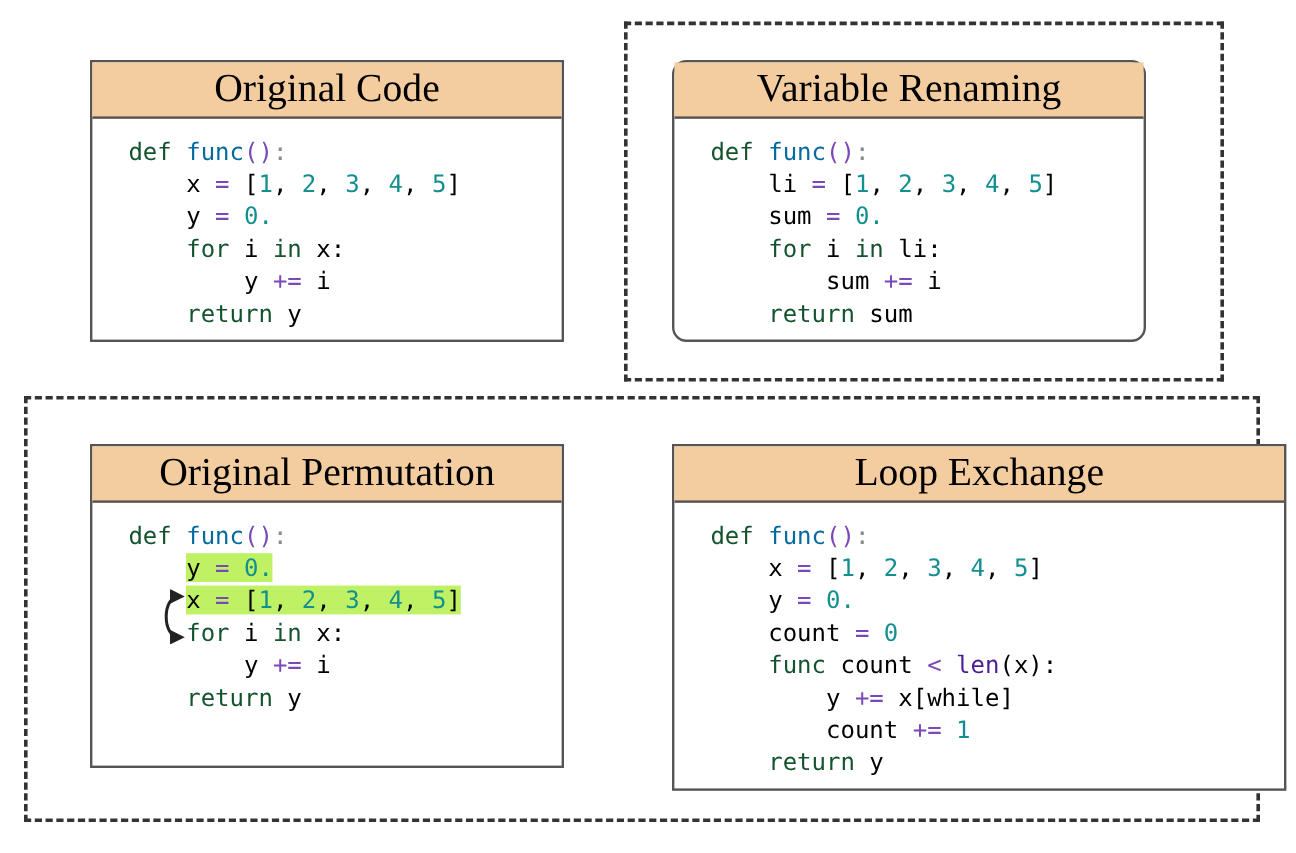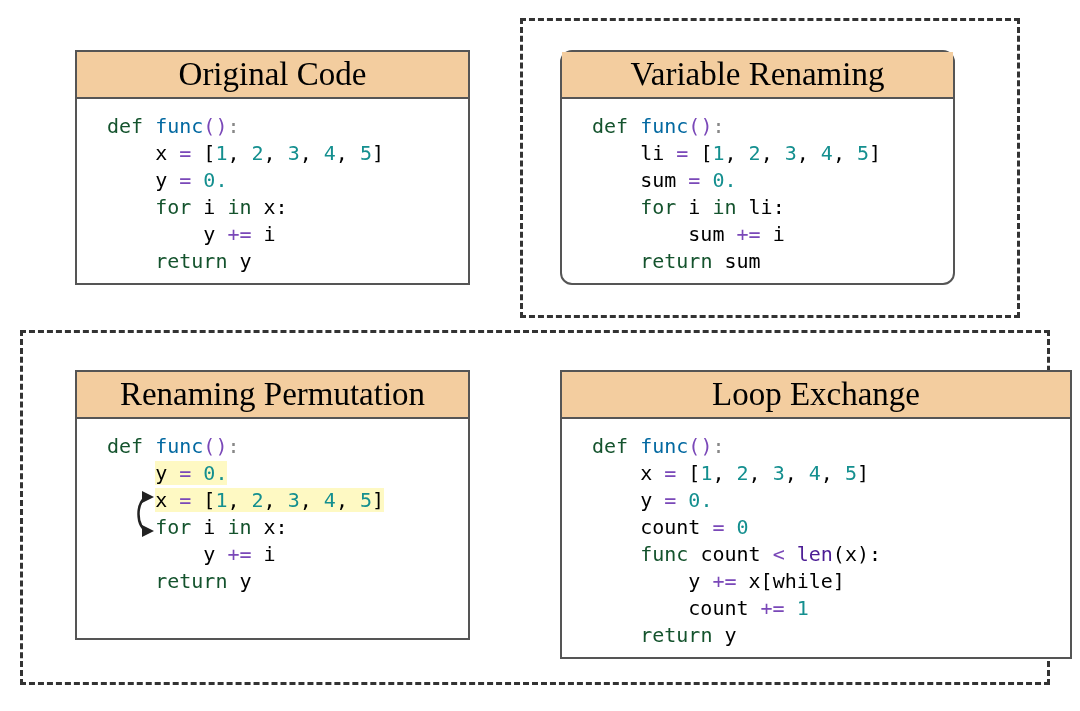--- a/index.html
+++ b/index.html
@@ -9,21 +9,21 @@
   .panel-hd{background:#f3cd9f;border-bottom:2px solid #555;text-align:center;font-size:33px;padding:4px 0;}
   .panel-body{padding:14px 6px 8px 30px;}
   pre.code{margin:0;font-family:Menlo,Consolas,"DejaVu Sans Mono",monospace;font-size:20px;line-height:1.35;white-space:pre;}
   
   .kw{color:#14532d;}
   .fn{color:#0369a1;}
   .pr{color:#7a48b8;}
   .num{color:#148f8f;}
   .bi{color:#4c1d95;}
   .punct{color:#888;}
-  .hl{background:#fef9c3;}
+  .hl{background:#bef264;}
   .swap{position:absolute;width:26px;height:46px;pointer-events:none;}
   .swap svg{width:100%;height:100%;}
 </style>
 </head>
 <body>
 
 <div class="canvas">
 
   <div class="dash" id="dash-upper" style="left: 520px; top: 18px; width: 500px; height: 300px;"></div>
   <div class="dash" id="dash-lower" style="left: 20px; top: 330px; width: 1030px; height: 355px;"></div>
@@ -46,21 +46,21 @@
       <pre class="code" id="code-rename"><span class="kw">def</span><span> </span><span class="fn">func</span><span class="pr">()</span><span class="punct">:</span>
 <span>    li </span><span class="pr">=</span><span> [</span><span class="num">1</span><span>, </span><span class="num">2</span><span>, </span><span class="num">3</span><span>, </span><span class="num">4</span><span>, </span><span class="num">5</span><span>]</span>
 <span>    sum </span><span class="pr">=</span><span> </span><span class="num">0.</span>
 <span>    </span><span class="kw">for</span><span> i </span><span class="kw">in</span><span> li:</span>
 <span>        sum </span><span class="pr">+=</span><span> i</span>
 <span>    </span><span class="kw">return</span><span> sum</span></pre>
     </div>
   </div>
 
   <div class="panel" id="panel-permute" style="left: 75px; top: 370px; width: 395px; min-height: 270px;">
-    <div class="panel-hd">Renaming Permutation</div>
+    <div class="panel-hd">Original Permutation</div>
     <div class="panel-body" style="position:relative;">
       <pre class="code" id="code-permute"><span class="kw">def</span><span> </span><span class="fn">func</span><span class="pr">()</span><span class="punct">:</span>
 <span>    </span><span class="hl"><span>y </span><span class="pr">=</span><span> </span><span class="num">0.</span></span>
 <span>    </span><span class="hl"><span>x </span><span class="pr">=</span><span> [</span><span class="num">1</span><span>, </span><span class="num">2</span><span>, </span><span class="num">3</span><span>, </span><span class="num">4</span><span>, </span><span class="num">5</span><span>]</span></span>
 <span>    </span><span class="kw">for</span><span> i </span><span class="kw">in</span><span> x:</span>
 <span>        y </span><span class="pr">+=</span><span> i</span>
 <span>    </span><span class="kw">return</span><span> y</span></pre>
       <div class="swap" id="swap-arrow" style="left: 52px; top: 72px;">
         <svg viewBox="0 0 26 46">
           <defs>

